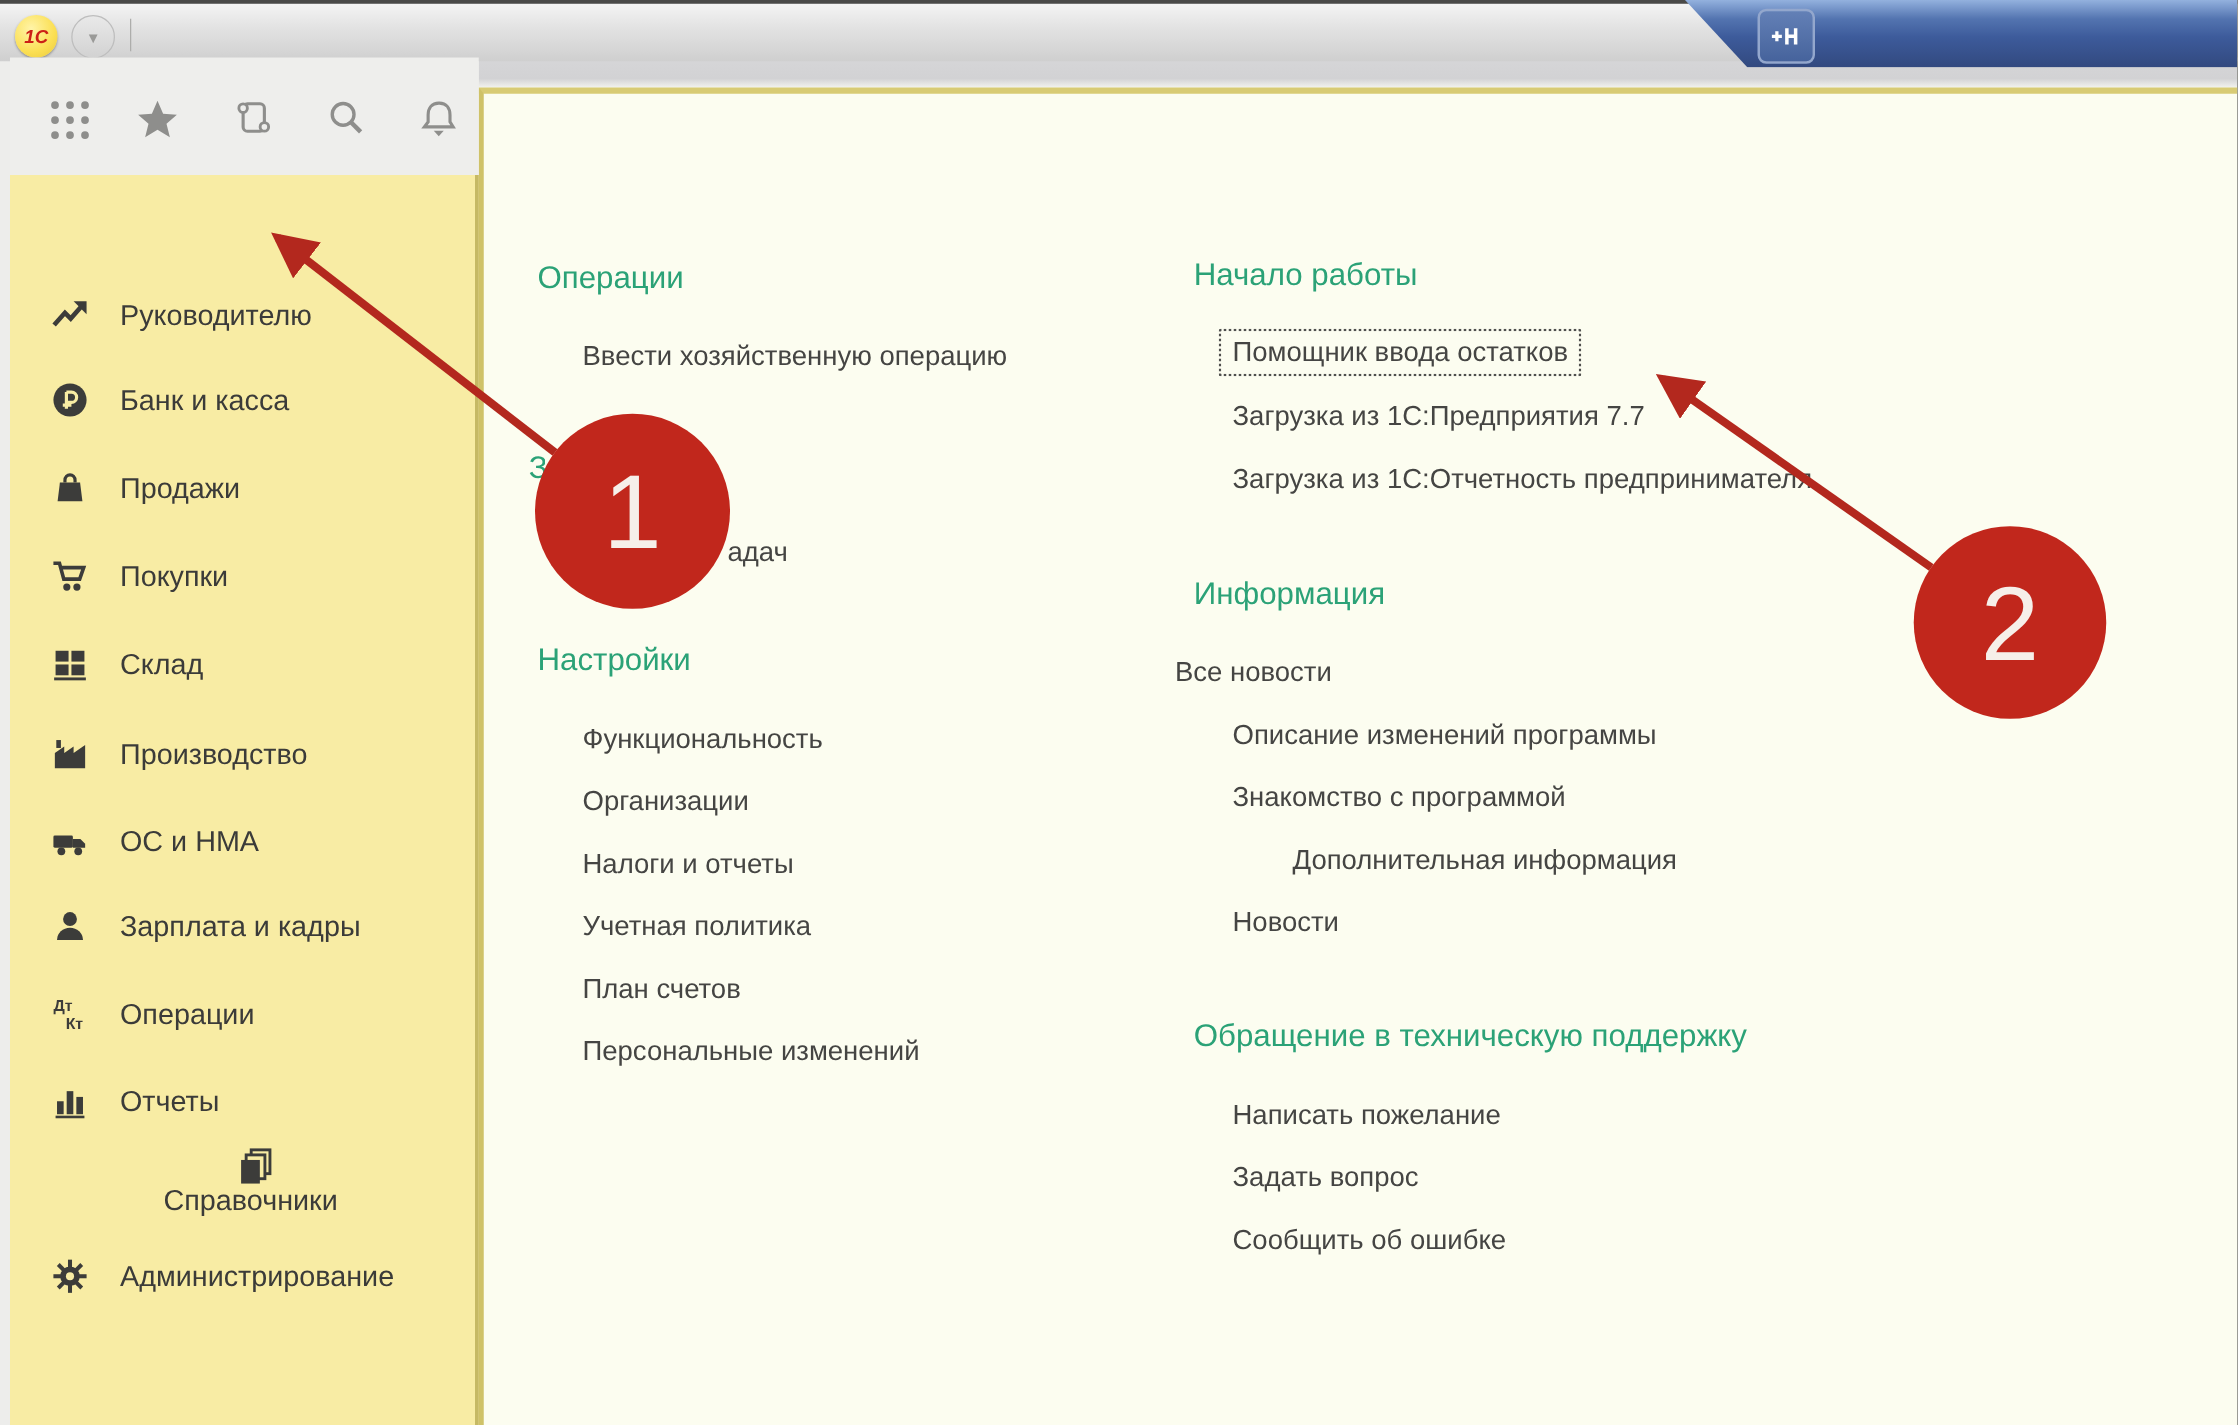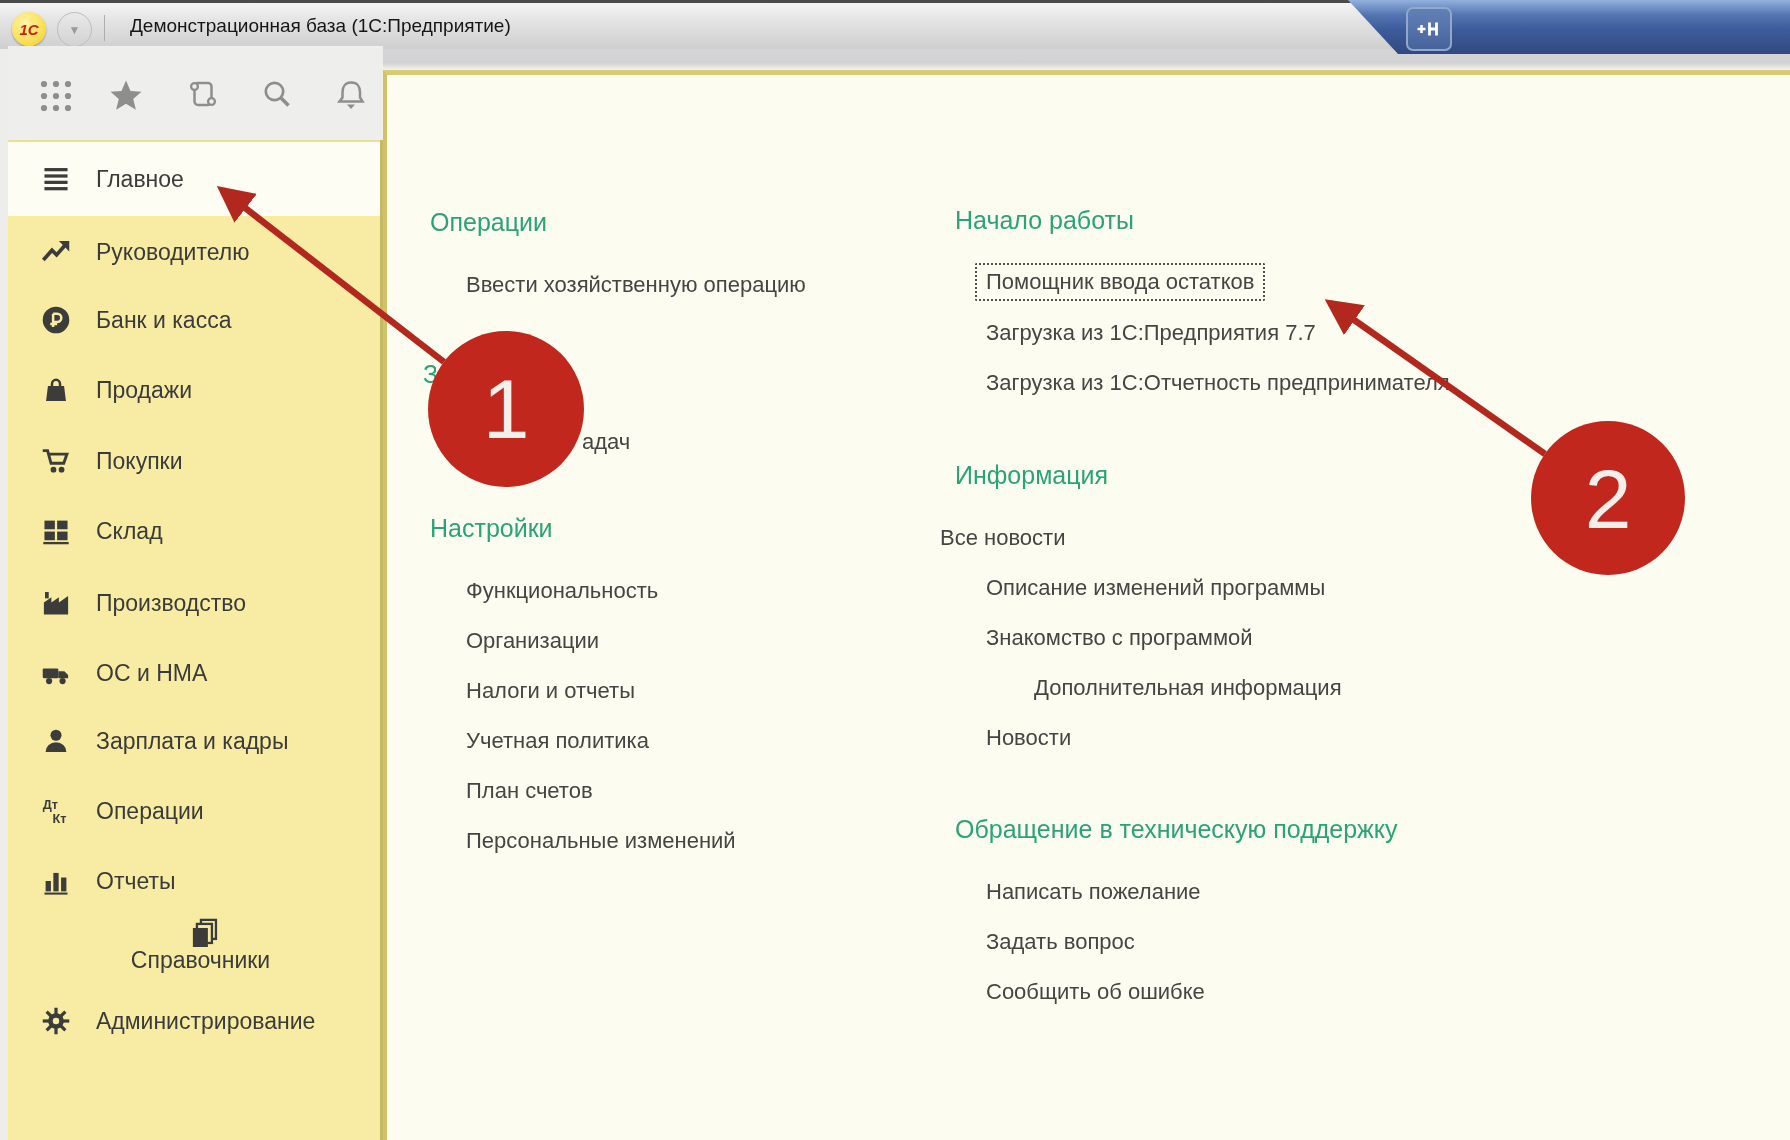--- a/index.html
+++ b/index.html
@@ -55,21 +55,20 @@
 <div id="root">
 
   <div class="titlebar">
     <div class="logo">
       <span>1С</span>
     </div>
     <div class="dd">
       <span>▼</span>
     </div>
     <div class="sep"></div>
-    <div class="title">Демонстрационная база  (1С:Предприятие)</div>
   </div>
 
   <div class="blueband">
     <div class="pinbtn">
       <svg width="30" height="28" viewBox="0 0 30 28">
         <path d="M3.5 14 h8 M7.5 10 v8" stroke="#fff" stroke-width="2.6" fill="none"></path>
         <path d="M15.5 7.5 v13 M22.5 7.5 v13 M15.5 14 h7" stroke="#fff" stroke-width="2.8" fill="none"></path>
       </svg>
     </div>
   </div>
@@ -98,31 +97,20 @@
       <div class="tbtn" style="left: 252px;"><span><svg viewBox="0 0 36 36" width="36" height="36" fill="currentColor">
             <circle cx="14.5" cy="13.5" r="8.7" fill="none" stroke="currentColor" stroke-width="2.7"></circle>
             <line x1="21" y1="20" x2="28.5" y2="27.5" stroke="currentColor" stroke-width="3.6"></line>
           </svg></span></div>
       <div class="tbtn" style="left: 325px;"><span><svg viewBox="0 0 36 36" width="36" height="36" fill="currentColor">
             <path d="M18 4.5 c-5.5 0-8.5 4-8.5 9.5 v5.5 L6.5 23.5 h23 L27 19.5 v-5.5 c0-5.5-3-9.5-8.5-9.5 z" fill="none" stroke="currentColor" stroke-width="2.5"></path>
             <path d="M14 26.5 l4 4.5 l4-4.5 z"></path>
           </svg></span></div>
     </div>
   <div class="sidebar" id="sidebar">
-      <div class="srow selected" style="top: 0px; height: 76px;">
-        <span class="sicon">
-          <svg viewBox="0 0 26 26" width="30" height="30" fill="currentColor">
-            <rect x="3" y="3.5" width="20" height="2.8"></rect>
-            <rect x="3" y="9" width="20" height="2.8"></rect>
-            <rect x="3" y="14.5" width="20" height="2.8"></rect>
-            <rect x="3" y="20" width="20" height="2.8"></rect>
-          </svg>
-        </span>
-        <span class="slabel">Главное</span>
-      </div>
       <div class="srow" style="top: 77px; height: 70px;">
         <span class="sicon">
           <svg viewBox="0 0 26 26" width="30" height="30" fill="currentColor">
             <path d="M2 20 L9.5 11.5 L13.5 15.5 L21 7" fill="none" stroke="currentColor" stroke-width="3.2"></path>
             <polygon points="15.5,3.5 24.5,3.5 24.5,12.5"></polygon>
           </svg>
         </span>
         <span class="slabel">Руководителю</span>
       </div>
       <div class="srow" style="top: 145px; height: 70px;">

